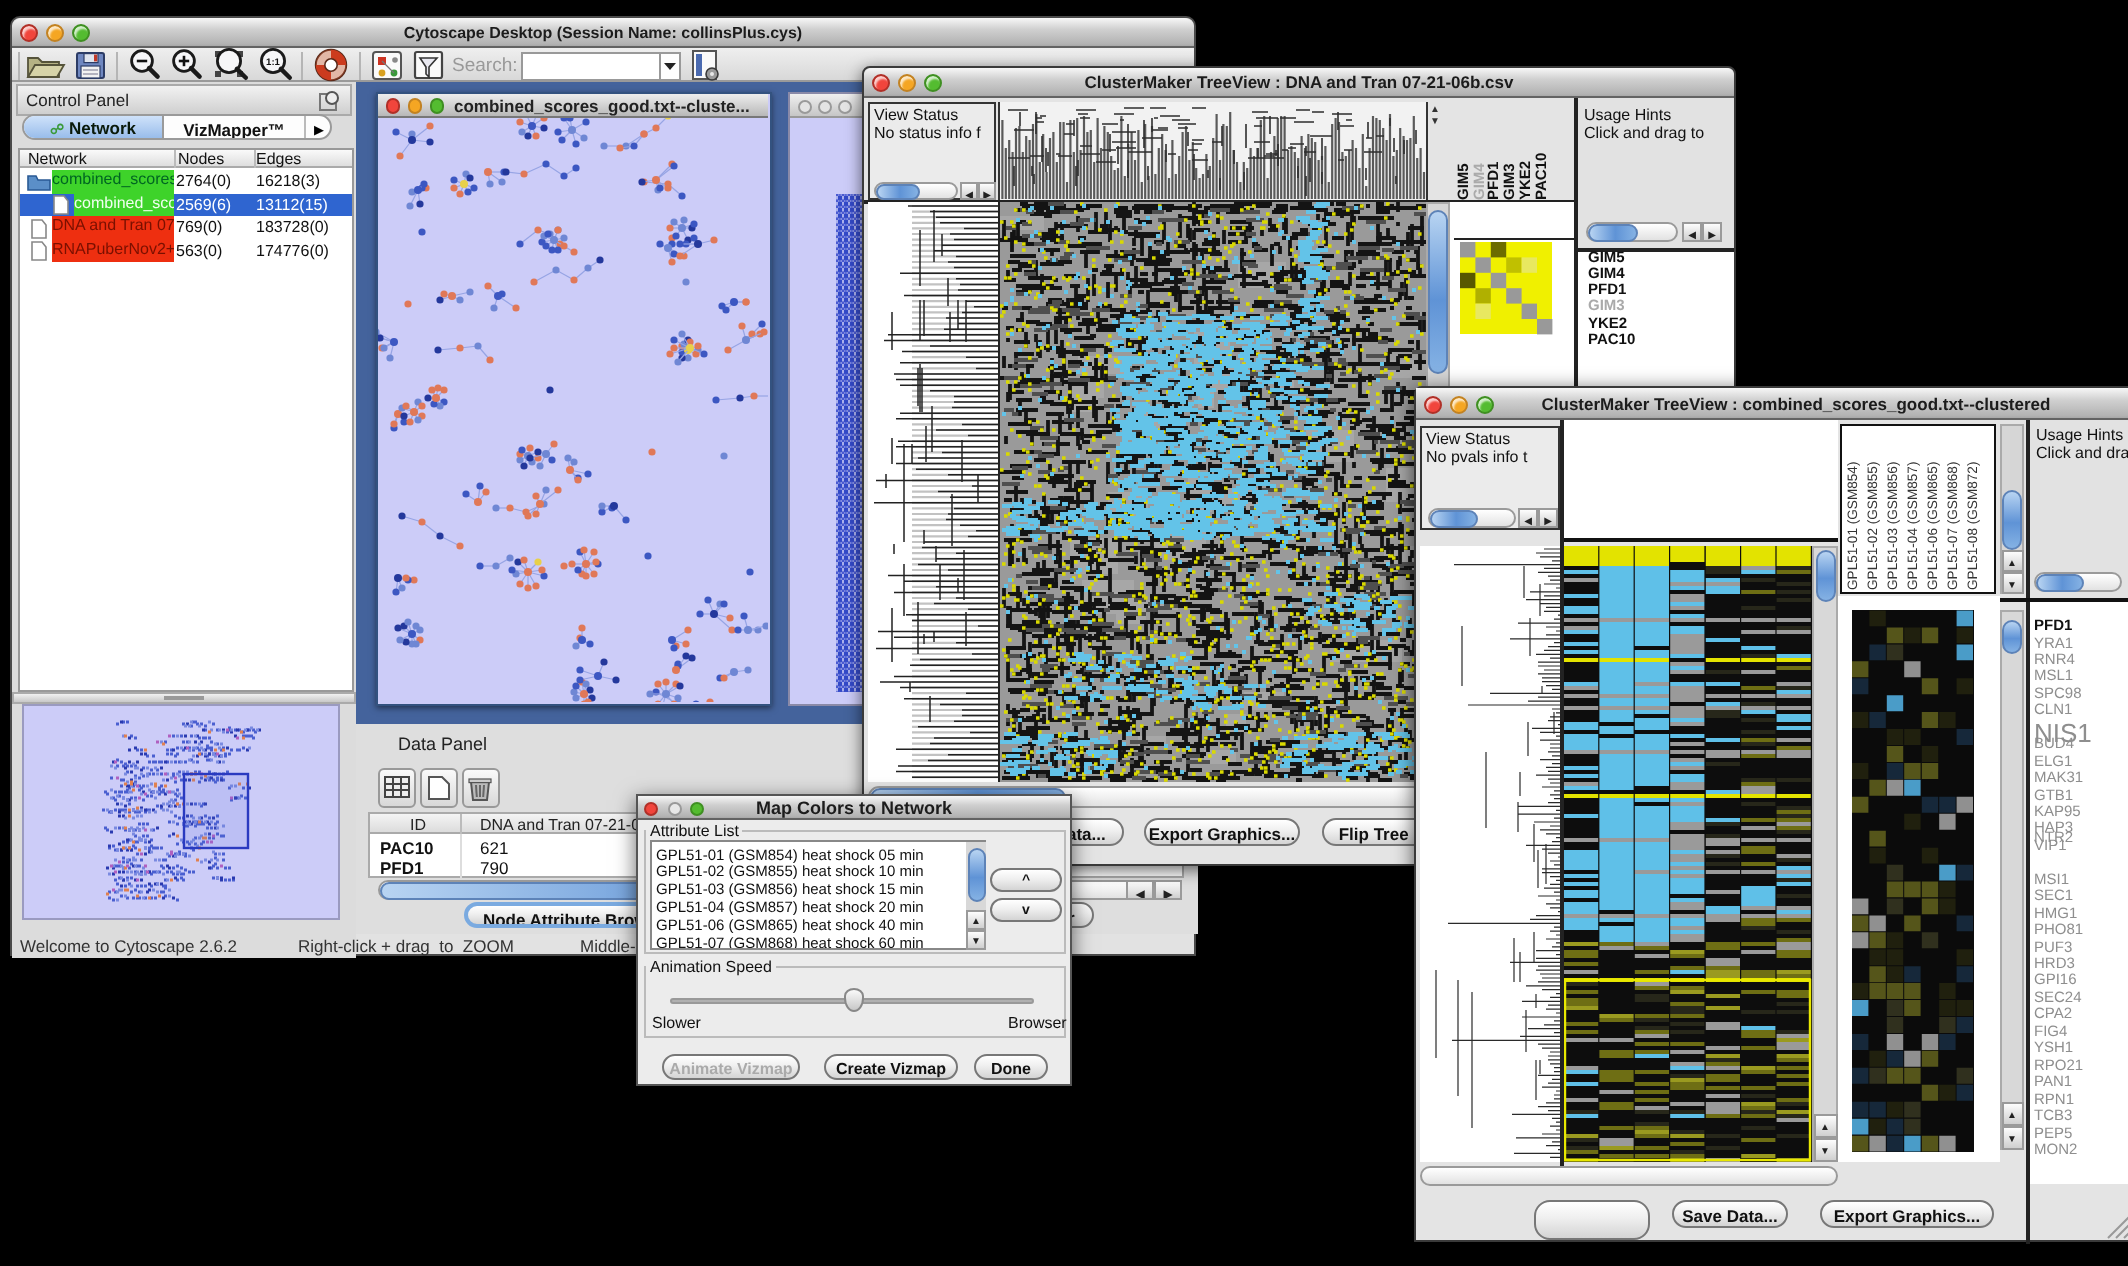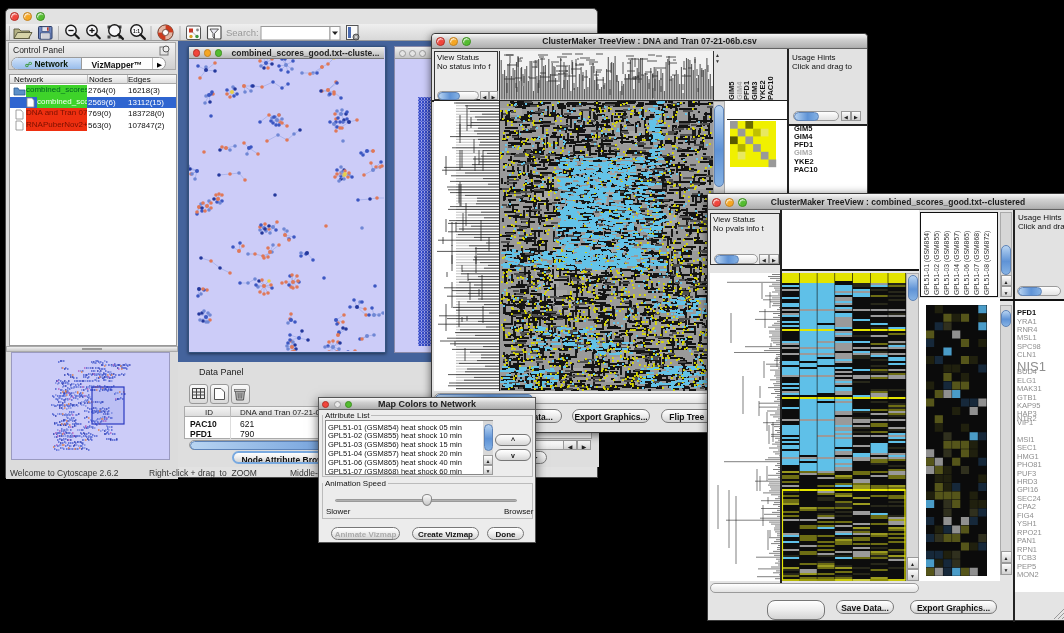--- a/index.html
+++ b/index.html
@@ -15,20 +15,23 @@
 background:linear-gradient(#b8d4f2,#5f93d6 55%,#85b2e4)}
 .thumbV{position:absolute;border-radius:5px;border:1px solid #5d83b8;
 background:linear-gradient(90deg,#b8d4f2,#5f93d6 55%,#85b2e4)}
 .strack{position:absolute;background:linear-gradient(#fff,#e2e2e2);
 border:1px solid #9a9a9a;border-radius:6px}
 .sbtn{position:absolute;background:linear-gradient(#fdfdfd,#cfcfcf);
 border:1px solid #9a9a9a;color:#222;text-align:center;overflow:hidden}
 .vlab{position:absolute;writing-mode:vertical-rl;transform:rotate(180deg);
 font-size:7.5px;color:#111;letter-spacing:0px;line-height:1}</style></head><body>
 <div class="a" style="left:5px;top:8px;width:593px;height:470px;background:#e2e2e2;border:1px solid #4a4a4a;border-radius:5px 5px 0 0;z-index:10">
+    <div class="tbar a" style="left:0;top:0;width:591px;height:15px;border-radius:5px 5px 0 0">
+      <div class="ttxt" style="width:100%;font-size:8px">Cytoscape Desktop (Session Name: collinsPlus.cys)</div>
+    </div>
     <div class="tl" style="left:3.5px;top:3px;background:#f1453c;border:1px solid #b03028;box-shadow:inset 1px 1.5px 1px rgba(255,255,255,.75)"></div>
     <div class="tl" style="left:16.5px;top:3px;background:#f5a623;border:1px solid #c28222;box-shadow:inset 1px 1.5px 1px rgba(255,255,255,.75)"></div>
     <div class="tl" style="left:29.5px;top:3px;background:#54bc30;border:1px solid #3f8f22;box-shadow:inset 1px 1.5px 1px rgba(255,255,255,.75)"></div>
     <div class="a" style="left:0;top:15px;width:591px;height:17px;background:linear-gradient(#efefef,#d8d8d8);border-bottom:1px solid #9a9a9a"></div>
     <svg class="a" style="left:0;top:15px" width="380" height="17" viewBox="5 23 380 17">
       <line x1="8.5" y1="25" x2="8.5" y2="39" stroke="#b5b5b5"></line>
       <path d="M13 37.5 L13 28 L18 28 L20 30 L28.5 30 L28.5 37.5 Z" fill="#b5b284" stroke="#55533a" stroke-width="0.9"></path>
       <path d="M13 37.5 L16.5 31.5 L31 31.5 L27.5 37.5 Z" fill="#d6d3a8" stroke="#55533a" stroke-width="0.9"></path>
       <rect x="37.5" y="25.5" width="13.5" height="12.5" rx="1" fill="#6f87c0" stroke="#2c3c66"></rect>
       <rect x="41" y="25.8" width="7" height="4.5" fill="#dfe4ee" stroke="#2c3c66" stroke-width="0.6"></rect>
@@ -72,21 +75,21 @@
       <text x="225" y="34.5" font-size="9.5" fill="#999">Search:</text>
       <rect x="260" y="25.5" width="69" height="13.5" fill="#fff" stroke="#999"></rect>
       <rect x="329" y="25.5" width="10" height="13.5" fill="#fdfdfd" stroke="#999"></rect>
       <path d="M331 30.5 L337 30.5 L334 34 Z" fill="#222"></path>
       <rect x="345.5" y="24.5" width="11.5" height="14" fill="#fafafa" stroke="#555"></rect>
       <rect x="347" y="26" width="3" height="11" fill="#4a6ab0"></rect>
       <circle cx="355" cy="36" r="3" fill="#9a9a9a" stroke="#3a3a3a" stroke-width="0.8"></circle>
       <circle cx="355" cy="36" r="1" fill="#e8e8e8"></circle>
     </svg>
     <div class="a" style="left:0;top:32px;width:172px;height:438px;background:#dcdcdc">
-      <div class="a" style="left:2px;top:1px;width:168px;height:28px;background:linear-gradient(#f2f2f2,#cfcfcf);border:1px solid #aaa;font-size:8.5px;color:#222;padding:2px 0 0 4px">Control Panel</div>
+      <div class="a" style="left:2px;top:1px;width:168px;height:16px;background:linear-gradient(#f2f2f2,#cfcfcf);border:1px solid #aaa;font-size:8.5px;color:#222;padding:2px 0 0 4px">Control Panel</div>
       <svg class="a" style="left:153px;top:3px" width="12" height="12">
         <rect x="1" y="3" width="8" height="8" fill="none" stroke="#777"></rect>
         <circle cx="7" cy="5" r="3" fill="#eee" stroke="#555"></circle>
       </svg>
       <div class="a" style="left:5px;top:16px;width:155px;height:13px;background:#fdfdfd;border:1px solid #9a9a9a;border-radius:7px;overflow:hidden">
         <div class="a" style="left:0;top:0;width:70px;height:13px;background:linear-gradient(#cfe2fa,#8fb6e8);border-right:1px solid #9a9a9a;text-align:center;font-size:8.5px;font-weight:bold;color:#0a1a0a;padding-top:1px"><span style="color:#3a9a3a;font-size:7px">☍</span> Network</div>
         <div class="a" style="left:70px;top:0;width:70px;height:13px;text-align:center;font-size:8.5px;font-weight:bold;color:#111;padding-top:1.5px">VizMapper™</div>
         <div class="a" style="left:140px;top:0;width:15px;height:13px;border-left:1px solid #bbb;font-size:6.5px;padding:3px 0 0 4px">▶</div>
       </div>
       <div class="a" style="left:3px;top:33px;width:168px;height:272px;background:#fff;border:1px solid #999">
@@ -120,21 +123,21 @@
           <div class="a" style="left:16px;top:0;width:61px;height:11.5px;background:#ee2f10;color:#7a1000;font-size:8px;white-space:nowrap;overflow:hidden">DNA and Tran 07</div>
           <span class="a" style="left:78px;top:1px;color:#111">769(0)</span>
           <span class="a" style="left:118px;top:1px;color:#111">183728(0)</span>
         </div>
         <div class="a" style="left:0;top:44.5px;width:166px;height:11.5px;font-size:8px">
           <svg class="a" style="left:4px;top:0.5px" width="11" height="11">
             <path d="M2 1 L7 1 L9 3.5 L9 10 L2 10 Z" fill="#fff" stroke="#888" stroke-width="0.8"></path>
           </svg>
           <div class="a" style="left:16px;top:0;width:61px;height:11.5px;background:#ee2f10;color:#7a1000;font-size:8px;white-space:nowrap;overflow:hidden">RNAPuberNov2+N</div>
           <span class="a" style="left:78px;top:1px;color:#111">563(0)</span>
-          <span class="a" style="left:118px;top:1px;color:#111">107847(2)</span>
+          <span class="a" style="left:118px;top:1px;color:#111">174776(0)</span>
         </div>
       </div>
       <div class="a" style="left:0;top:305px;width:172px;height:6px;background:linear-gradient(#f0f0f0,#c8c8c8);border:1px solid #aaa">
         <div style="width:20px;height:2px;background:#999;margin:1px auto"></div>
       </div>
       <div class="a" style="left:5px;top:311px;width:159px;height:108px;background:#ccccf8;border:1px solid #9a9ac0">
         <svg class="a" style="left:0;top:0" width="157" height="106">
           <path d="M46 9h1.5M49 8h1.5M51 8h1.5M83 10h1.5M84 8h1.5M79 9h1.5M85 8h1.5M86 9h1.5M88 9h1.5M90 10h1.5M94 9h1.5M90 12h1.5M96 12h1.5M102 11h1.5M96 12h1.5M101 13h1.5M105 12h1.5M107 12h1.5M115 13h1.5M102 12h1.5M105 12h1.5M109 13h1.5M111 12h1.5M112 12h1.5M114 12h1.5M53 15h1.5M55 16h1.5M109 15h1.5M111 15h1.5M113 15h1.5M110 15h1.5M112 15h1.5M114 16h1.5M74 15h1.5M78 15h1.5M83 15h1.5M87 16h1.5M89 16h1.5M90 16h1.5M92 16h1.5M79 18h1.5M81 18h1.5M93 18h1.5M96 19h1.5M70 18h1.5M56 22h1.5M58 22h1.5M98 22h1.5M103 22h1.5M106 22h1.5M107 22h1.5M109 21h1.5M79 22h1.5M82 22h1.5M87 22h1.5M91 21h1.5M93 21h1.5M92 21h1.5M93 21h1.5M99 21h1.5M82 21h1.5M84 22h1.5M86 21h1.5M91 20h1.5M93 22h1.5M71 22h1.5M73 22h1.5M76 21h1.5M88 24h1.5M92 24h1.5M94 24h1.5M95 24h1.5M91 25h1.5M92 24h1.5M95 24h1.5M100 24h1.5M102 24h1.5M71 24h1.5M73 24h1.5M75 25h1.5M76 24h1.5M61 25h1.5M64 25h1.5M88 24h1.5M98 25h1.5M100 25h1.5M46 27h1.5M48 28h1.5M50 29h1.5M62 28h1.5M64 28h1.5M65 28h1.5M67 28h1.5M68 28h1.5M71 28h1.5M75 28h1.5M77 28h1.5M80 28h1.5M83 27h1.5M86 28h1.5M91 27h1.5M92 27h1.5M55 30h1.5M59 31h1.5M63 32h1.5M66 32h1.5M46 30h1.5M49 30h1.5M51 30h1.5M53 30h1.5M85 33h1.5M87 33h1.5M92 33h1.5M94 34h1.5M51 33h1.5M55 35h1.5M59 35h1.5M74 34h1.5M74 35h1.5M77 33h1.5M79 34h1.5M81 34h1.5M83 34h1.5M99 34h1.5M101 33h1.5M62 34h1.5M64 34h1.5M68 34h1.5M43 36h1.5M48 37h1.5M49 37h1.5M57 36h1.5M92 36h1.5M94 37h1.5M96 37h1.5M98 36h1.5M99 37h1.5M75 38h1.5M78 37h1.5M79 37h1.5M87 38h1.5M88 36h1.5M92 37h1.5M95 38h1.5M96 36h1.5M55 38h1.5M57 36h1.5M102 41h1.5M109 41h1.5M67 41h1.5M68 40h1.5M48 40h1.5M52 41h1.5M54 40h1.5M55 39h1.5M57 40h1.5M58 41h1.5M59 40h1.5M63 43h1.5M67 42h1.5M69 43h1.5M75 44h1.5M50 43h1.5M51 42h1.5M57 42h1.5M68 43h1.5M76 42h1.5M67 44h1.5M69 42h1.5M40 43h1.5M41 44h1.5M45 43h1.5M47 43h1.5M48 43h1.5M51 43h1.5M103 47h1.5M106 46h1.5M75 47h1.5M76 45h1.5M78 46h1.5M59 47h1.5M61 45h1.5M63 45h1.5M45 47h1.5M47 45h1.5M49 46h1.5M51 47h1.5M53 46h1.5M105 46h1.5M108 45h1.5M110 46h1.5M44 46h1.5M55 46h1.5M66 50h1.5M74 48h1.5M88 50h1.5M52 49h1.5M77 50h1.5M85 49h1.5M85 49h1.5M89 49h1.5M45 52h1.5M47 52h1.5M48 52h1.5M50 52h1.5M57 53h1.5M61 52h1.5M68 51h1.5M39 52h1.5M42 53h1.5M45 52h1.5M49 52h1.5M52 53h1.5M55 53h1.5M57 53h1.5M60 53h1.5M62 52h1.5M58 52h1.5M60 53h1.5M62 52h1.5M56 53h1.5M62 52h1.5M75 55h1.5M77 56h1.5M79 56h1.5M83 55h1.5M90 55h1.5M92 56h1.5M96 55h1.5M80 60h1.5M82 59h1.5M85 60h1.5M88 58h1.5M72 58h1.5M76 59h1.5M81 60h1.5M85 58h1.5M86 58h1.5M88 59h1.5M84 58h1.5M86 59h1.5M88 58h1.5M89 59h1.5M95 59h1.5M96 58h1.5M57 59h1.5M59 59h1.5M61 59h1.5M79 59h1.5M87 59h1.5M50 62h1.5M54 62h1.5M64 62h1.5M40 61h1.5M41 62h1.5M47 61h1.5M55 62h1.5M91 61h1.5M93 61h1.5M55 65h1.5M59 65h1.5M61 65h1.5M72 65h1.5M85 66h1.5M92 66h1.5M94 66h1.5M96 64h1.5M98 65h1.5M99 65h1.5M49 68h1.5M51 68h1.5M52 67h1.5M56 68h1.5M58 67h1.5M60 68h1.5M76 69h1.5M79 68h1.5M81 68h1.5M55 68h1.5M63 67h1.5M82 69h1.5M85 69h1.5M88 69h1.5M89 68h1.5M45 72h1.5M46 72h1.5M52 71h1.5M53 72h1.5M55 71h1.5M42 71h1.5M44 70h1.5M48 72h1.5M62 71h1.5M64 71h1.5M66 71h1.5M60 71h1.5M62 72h1.5M63 70h1.5M65 71h1.5M66 71h1.5M68 71h1.5M83 71h1.5M84 72h1.5M54 70h1.5M55 71h1.5M72 75h1.5M75 74h1.5M77 74h1.5M80 74h1.5M75 75h1.5M80 75h1.5M95 74h1.5M99 74h1.5M77 73h1.5M79 74h1.5M56 74h1.5M49 78h1.5M58 77h1.5M95 76h1.5M99 77h1.5M69 77h1.5M70 77h1.5M49 76h1.5M51 78h1.5M52 77h1.5M46 80h1.5M47 80h1.5M49 81h1.5M68 80h1.5M69 81h1.5M74 81h1.5M76 80h1.5M78 81h1.5M94 80h1.5M96 81h1.5M100 81h1.5M102 81h1.5M45 80h1.5M47 80h1.5M52 81h1.5M56 80h1.5M53 79h1.5M57 80h1.5M93 81h1.5M95 79h1.5M63 84h1.5M65 83h1.5M76 84h1.5M79 84h1.5M82 83h1.5M84 83h1.5M62 83h1.5M64 83h1.5M67 83h1.5M71 83h1.5M73 83h1.5M74 84h1.5M78 84h1.5M80 82h1.5M60 83h1.5M55 83h1.5M70 87h1.5M76 87h1.5M78 86h1.5M79 87h1.5M53 86h1.5M94 86h1.5M100 87h1.5M102 87h1.5M104 87h1.5M100 87h1.5M102 87h1.5M45 87h1.5M47 86h1.5M49 87h1.5M51 86h1.5M46 89h1.5M50 90h1.5M52 89h1.5M70 90h1.5M56 90h1.5M58 90h1.5M60 90h1.5M63 90h1.5M66 89h1.5M69 90h1.5M70 91h1.5M42 93h1.5M45 93h1.5M53 93h1.5M55 92h1.5M57 93h1.5M68 93h1.5M69 93h1.5M42 96h1.5M44 97h1.5M48 95h1.5M51 96h1.5M54 96h1.5M56 96h1.5M57 96h1.5M60 96h1.5M63 96h1.5M65 96h1.5M70 95h1.5M76 97h1.5" stroke="#4a5fd0" stroke-width="1.5" fill="none"></path>
           <path d="M48 8h1.5M81 9h1.5M89 12h1.5M99 12h1.5M111 12h1.5M117 12h1.5M103 13h1.5M106 12h1.5M52 16h1.5M105 15h1.5M80 15h1.5M86 15h1.5M85 18h1.5M88 18h1.5M52 22h1.5M55 21h1.5M101 21h1.5M111 22h1.5M90 22h1.5M74 22h1.5M80 21h1.5M86 25h1.5M90 25h1.5M97 25h1.5M58 24h1.5M60 24h1.5M92 24h1.5M44 28h1.5M52 28h1.5M56 28h1.5M70 28h1.5M97 28h1.5M58 32h1.5M68 31h1.5M50 31h1.5M53 33h1.5M95 34h1.5M53 37h1.5M71 37h1.5M80 37h1.5M82 37h1.5M90 37h1.5M93 36h1.5M98 37h1.5M112 41h1.5M51 40h1.5M54 39h1.5M52 40h1.5M59 43h1.5M70 44h1.5M64 43h1.5M105 46h1.5M52 47h1.5M68 50h1.5M72 50h1.5M90 49h1.5M46 49h1.5M50 50h1.5M75 50h1.5M83 49h1.5M43 53h1.5M54 52h1.5M64 52h1.5M47 53h1.5M58 51h1.5M60 52h1.5M47 55h1.5M49 55h1.5M81 55h1.5M88 56h1.5M94 56h1.5M83 59h1.5M92 59h1.5M80 58h1.5M83 59h1.5M91 58h1.5M82 58h1.5M57 62h1.5M66 61h1.5M43 63h1.5M52 62h1.5M95 61h1.5M74 64h1.5M92 64h1.5M47 69h1.5M51 67h1.5M62 68h1.5M42 70h1.5M48 72h1.5M51 72h1.5M53 72h1.5M74 75h1.5M60 74h1.5M62 73h1.5M92 78h1.5M41 81h1.5M71 80h1.5M72 81h1.5M44 81h1.5M54 80h1.5M92 81h1.5M58 83h1.5M58 84h1.5M62 83h1.5M44 84h1.5M47 83h1.5M49 83h1.5M75 86h1.5M49 87h1.5M55 87h1.5M58 87h1.5M98 87h1.5M96 86h1.5M98 86h1.5M104 86h1.5M48 90h1.5M65 89h1.5M68 89h1.5M62 89h1.5M65 89h1.5M61 93h1.5M62 92h1.5M69 96h1.5M74 96h1.5" stroke="#2a3ab0" stroke-width="1.5" fill="none"></path>
           <path d="M80 10h1.5M87 10h1.5M82 10h1.5M83 8h1.5M92 8h1.5M93 12h1.5M97 12h1.5M99 13h1.5M103 12h1.5M110 12h1.5M113 11h1.5M108 13h1.5M116 12h1.5M49 15h1.5M76 15h1.5M85 15h1.5M85 15h1.5M82 18h1.5M87 19h1.5M95 19h1.5M98 19h1.5M68 18h1.5M112 21h1.5M84 21h1.5M85 21h1.5M89 22h1.5M97 21h1.5M88 21h1.5M78 21h1.5M82 22h1.5M84 25h1.5M95 25h1.5M98 25h1.5M90 24h1.5M94 24h1.5M54 29h1.5M73 28h1.5M78 28h1.5M82 27h1.5M84 28h1.5M93 27h1.5M96 28h1.5M99 28h1.5M56 31h1.5M61 31h1.5M65 31h1.5M43 30h1.5M45 31h1.5M55 31h1.5M50 34h1.5M58 34h1.5M61 35h1.5M76 34h1.5M77 35h1.5M79 33h1.5M81 33h1.5M97 34h1.5M61 34h1.5M66 34h1.5M71 34h1.5M51 38h1.5M55 36h1.5M91 36h1.5M69 37h1.5M73 36h1.5M103 40h1.5M105 40h1.5M53 40h1.5M55 39h1.5M61 40h1.5M63 39h1.5M64 43h1.5M71 43h1.5M73 43h1.5M77 44h1.5M53 43h1.5M74 43h1.5M58 44h1.5M62 42h1.5M66 43h1.5M43 42h1.5M52 43h1.5M73 47h1.5M65 46h1.5M43 46h1.5M55 47h1.5M107 46h1.5M46 45h1.5M49 46h1.5M51 47h1.5M69 49h1.5M71 49h1.5M74 48h1.5M76 49h1.5M77 50h1.5M87 49h1.5M48 49h1.5M72 48h1.5M73 50h1.5M81 49h1.5M87 49h1.5M62 53h1.5M65 53h1.5M69 52h1.5M71 52h1.5M73 53h1.5M41 52h1.5M43 53h1.5M50 53h1.5M56 52h1.5M54 52h1.5M58 52h1.5M50 56h1.5M54 56h1.5M56 55h1.5M58 55h1.5M84 56h1.5M87 56h1.5M90 58h1.5M74 58h1.5M79 59h1.5M82 59h1.5M79 59h1.5M93 58h1.5M99 60h1.5M81 58h1.5M85 58h1.5M49 61h1.5M52 62h1.5M53 61h1.5M56 61h1.5M57 62h1.5M59 61h1.5M63 62h1.5M45 61h1.5M49 61h1.5M54 62h1.5M96 61h1.5M54 64h1.5M57 66h1.5M87 66h1.5M88 65h1.5M90 64h1.5M78 67h1.5M83 68h1.5M53 67h1.5M57 67h1.5M58 67h1.5M60 67h1.5M84 67h1.5M50 71h1.5M46 72h1.5M60 71h1.5M86 70h1.5M49 71h1.5M79 74h1.5M71 74h1.5M76 74h1.5M79 74h1.5M82 75h1.5M94 73h1.5M97 74h1.5M75 75h1.5M63 73h1.5M45 77h1.5M51 77h1.5M54 77h1.5M55 77h1.5M88 78h1.5M90 77h1.5M93 77h1.5M96 77h1.5M65 77h1.5M67 77h1.5M54 76h1.5M55 77h1.5M44 80h1.5M48 80h1.5M49 81h1.5M55 80h1.5M59 81h1.5M60 84h1.5M77 83h1.5M55 84h1.5M57 84h1.5M60 83h1.5M66 83h1.5M69 84h1.5M76 83h1.5M56 83h1.5M58 84h1.5M42 84h1.5M51 83h1.5M53 83h1.5M71 87h1.5M48 86h1.5M51 87h1.5M96 86h1.5M53 90h1.5M66 89h1.5M47 92h1.5M46 93h1.5M48 92h1.5M58 93h1.5M64 92h1.5M66 93h1.5M72 92h1.5M46 97h1.5M50 95h1.5M59 96h1.5M72 95h1.5" stroke="#7a8ae0" stroke-width="1.5" fill="none"></path>
@@ -156,21 +159,21 @@
               <rect width="3" height="3" fill="#aab0ec"></rect>
               <rect x="0" y="0" width="2" height="2" fill="#3349c8"></rect>
               <rect x="1.8" y="1.7" width="1.4" height="1.4" fill="#4a5ad0"></rect>
               <rect x="0.2" y="1.9" width="1.2" height="1.2" fill="#5a6ad8"></rect>
             </pattern>
           </defs>
           <rect x="23" y="38" width="14" height="249" fill="url(#bdots)"></rect>
         </svg>
       </div>
       <div class="a" style="left:10px;top:5px;width:198px;height:307px;background:#ccccf8;border:1.5px solid #33527f;box-shadow:0 1px 3px rgba(0,0,0,.5)">
-        <div class="a" style="left:0;top:0;width:195px;height:12px;background:linear-gradient(#ededed,#b8b8b8);border-bottom:1px solid #777;font-size:8.5px;font-weight:bold;color:#222;text-align:center;padding-top:1px"><span style="margin-left:38px">combined_scores_good.txt--cluste...</span></div>
+        <div class="a" style="left:0;top:0;width:195px;height:12px;background:linear-gradient(#ededed,#b8b8b8);border-bottom:1px solid #777;font-size:8.5px;font-weight:bold;color:#222;text-align:left;padding-top:1px"><span style="margin-left:38px">combined_scores_good.txt--cluste...</span></div>
         <div class="a" style="left:3.5px;top:2px;width:7.5px;height:7.5px;border-radius:50%;background:#f1453c;border:1px solid #b03028"></div>
         <div class="a" style="left:14.5px;top:2px;width:7.5px;height:7.5px;border-radius:50%;background:#f5a623;border:1px solid #c28222"></div>
         <div class="a" style="left:25.5px;top:2px;width:7.5px;height:7.5px;border-radius:50%;background:#54bc30;border:1px solid #3f8f22"></div>
         <svg class="a" style="left:0;top:12px" width="195" height="292">
           <line x1="17" y1="11" x2="26" y2="4" stroke="#96a4e4" stroke-width="0.6"></line>
           <circle cx="26" cy="4" r="1.8" fill="#e07858"></circle>
           <line x1="17" y1="11" x2="26" y2="12" stroke="#96a4e4" stroke-width="0.6"></line>
           <circle cx="26" cy="12" r="1.8" fill="#24389c"></circle>
           <line x1="17" y1="11" x2="11" y2="19" stroke="#96a4e4" stroke-width="0.6"></line>
           <circle cx="11" cy="19" r="1.8" fill="#e07858"></circle>

